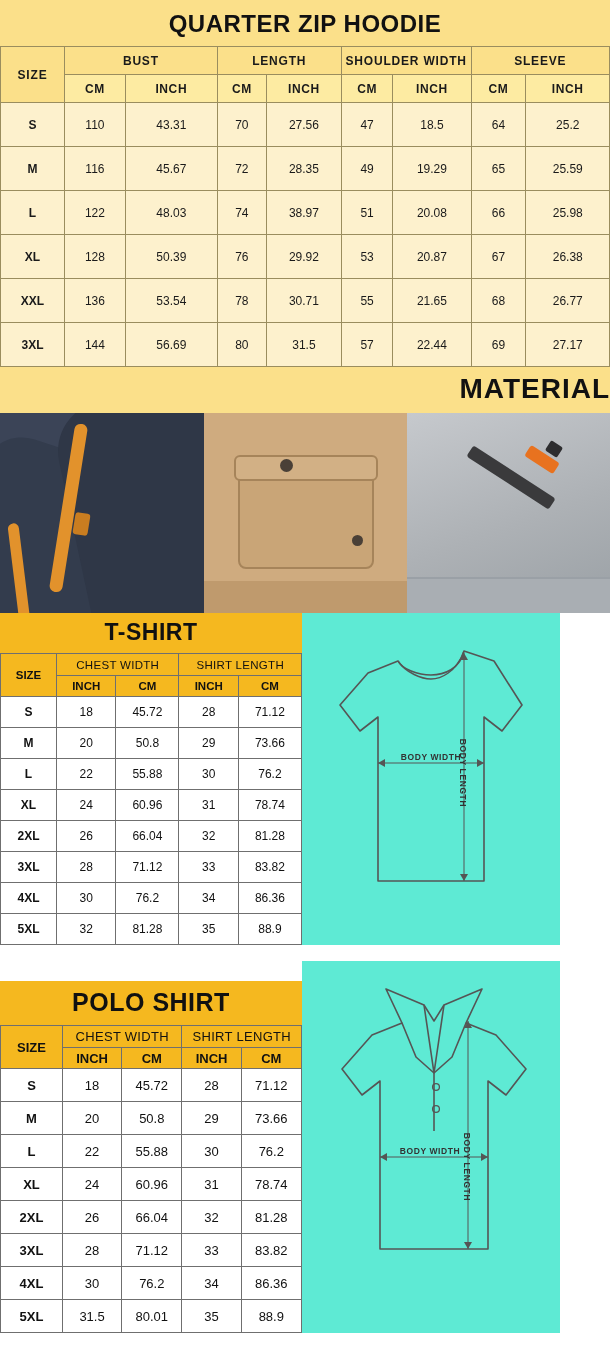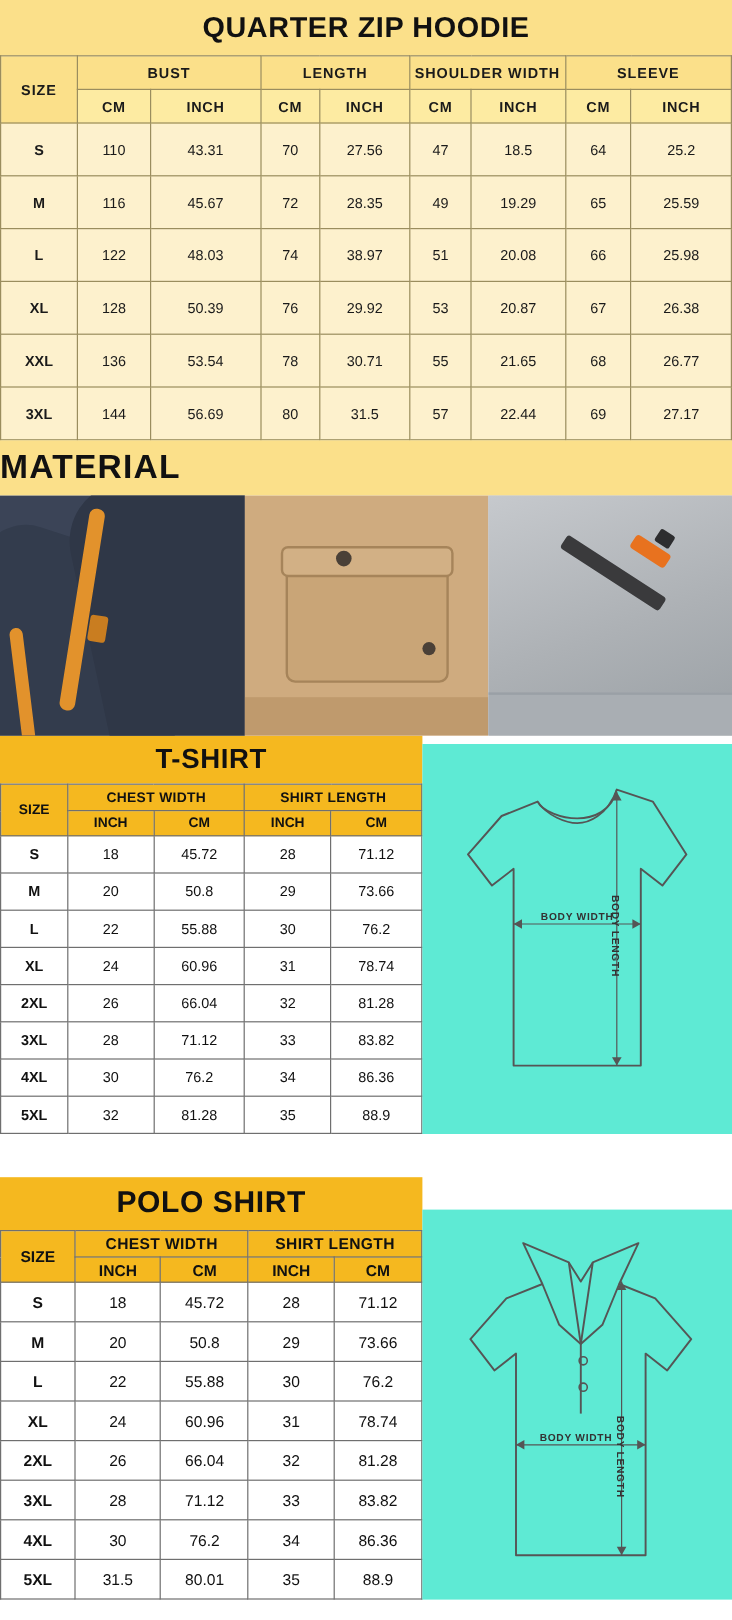--- a/index.html
+++ b/index.html
@@ -63,21 +63,21 @@
   }
   .hoodie-table .sizecell {
     font-weight: bold;
     font-size: 12px;
     background: #fdf1cd;
   }
   .hoodie-table tbody td { height: 44px; font-size: 12px; }
 
   
   .material-title {
-    text-align: left;
+    text-align: right;
     font-size: 28px;
     font-weight: bold;
     letter-spacing: 1px;
     background: #fbe08a;
     padding: 6px 0 8px;
     color: #111;
   }
   .material-photos {
     display: flex;
     width: 610px;
@@ -150,23 +150,22 @@
     background: #2d2d2f; transform: rotate(33deg); border-radius: 2px;
   }
   .p3-hem {
     position: absolute; left: 0; bottom: 0; width: 203px; height: 36px;
     background: #a9aeb3; border-top: 2px solid #9aa0a6;
   }
 
   
   .block {
     display: flex;
-    width: 610px;
+    width: 560px;
     background: #ffffff;
-    align-items: flex-end;
   }
   .block-left { width: 352px; }
   .block-right { width: 258px; position: relative; background: #5eead4; }
 
   .block-title {
     text-align: center;
     font-weight: bold;
     background: #f5b81f;
     color: #111;
     letter-spacing: 0.5px;
@@ -175,21 +174,21 @@
   .polo-title { font-size: 25px; padding: 7px 0 8px; margin-top: 20px; }
 
   .gt { border-collapse: collapse; width: 100%; }
   .gt td, .gt th {
     border: 1px solid #6f6f6f;
     text-align: center;
     font-size: 12px;
     color: #111;
   }
   .gt .grp {
-    background: #f5b81f; font-weight: bold; font-size: 11.5px; height: 22px;
+    background: #f5b81f; font-weight: normal; font-size: 11.5px; height: 22px;
     letter-spacing: 0.3px;
   }
   .gt .sub {
     background: #f5b81f; font-weight: bold; font-size: 11.5px; height: 21px;
   }
   .gt .sz { background: #f5b81f; font-weight: bold; font-size: 11.5px; }
   .gt tbody td { height: 31px; background: #ffffff; }
   .gt tbody td.sizecol { font-weight: bold; background: #ffffff; }
 
   .polo-table .grp, .polo-table .sub, .polo-table .sz { font-size: 13px; }

